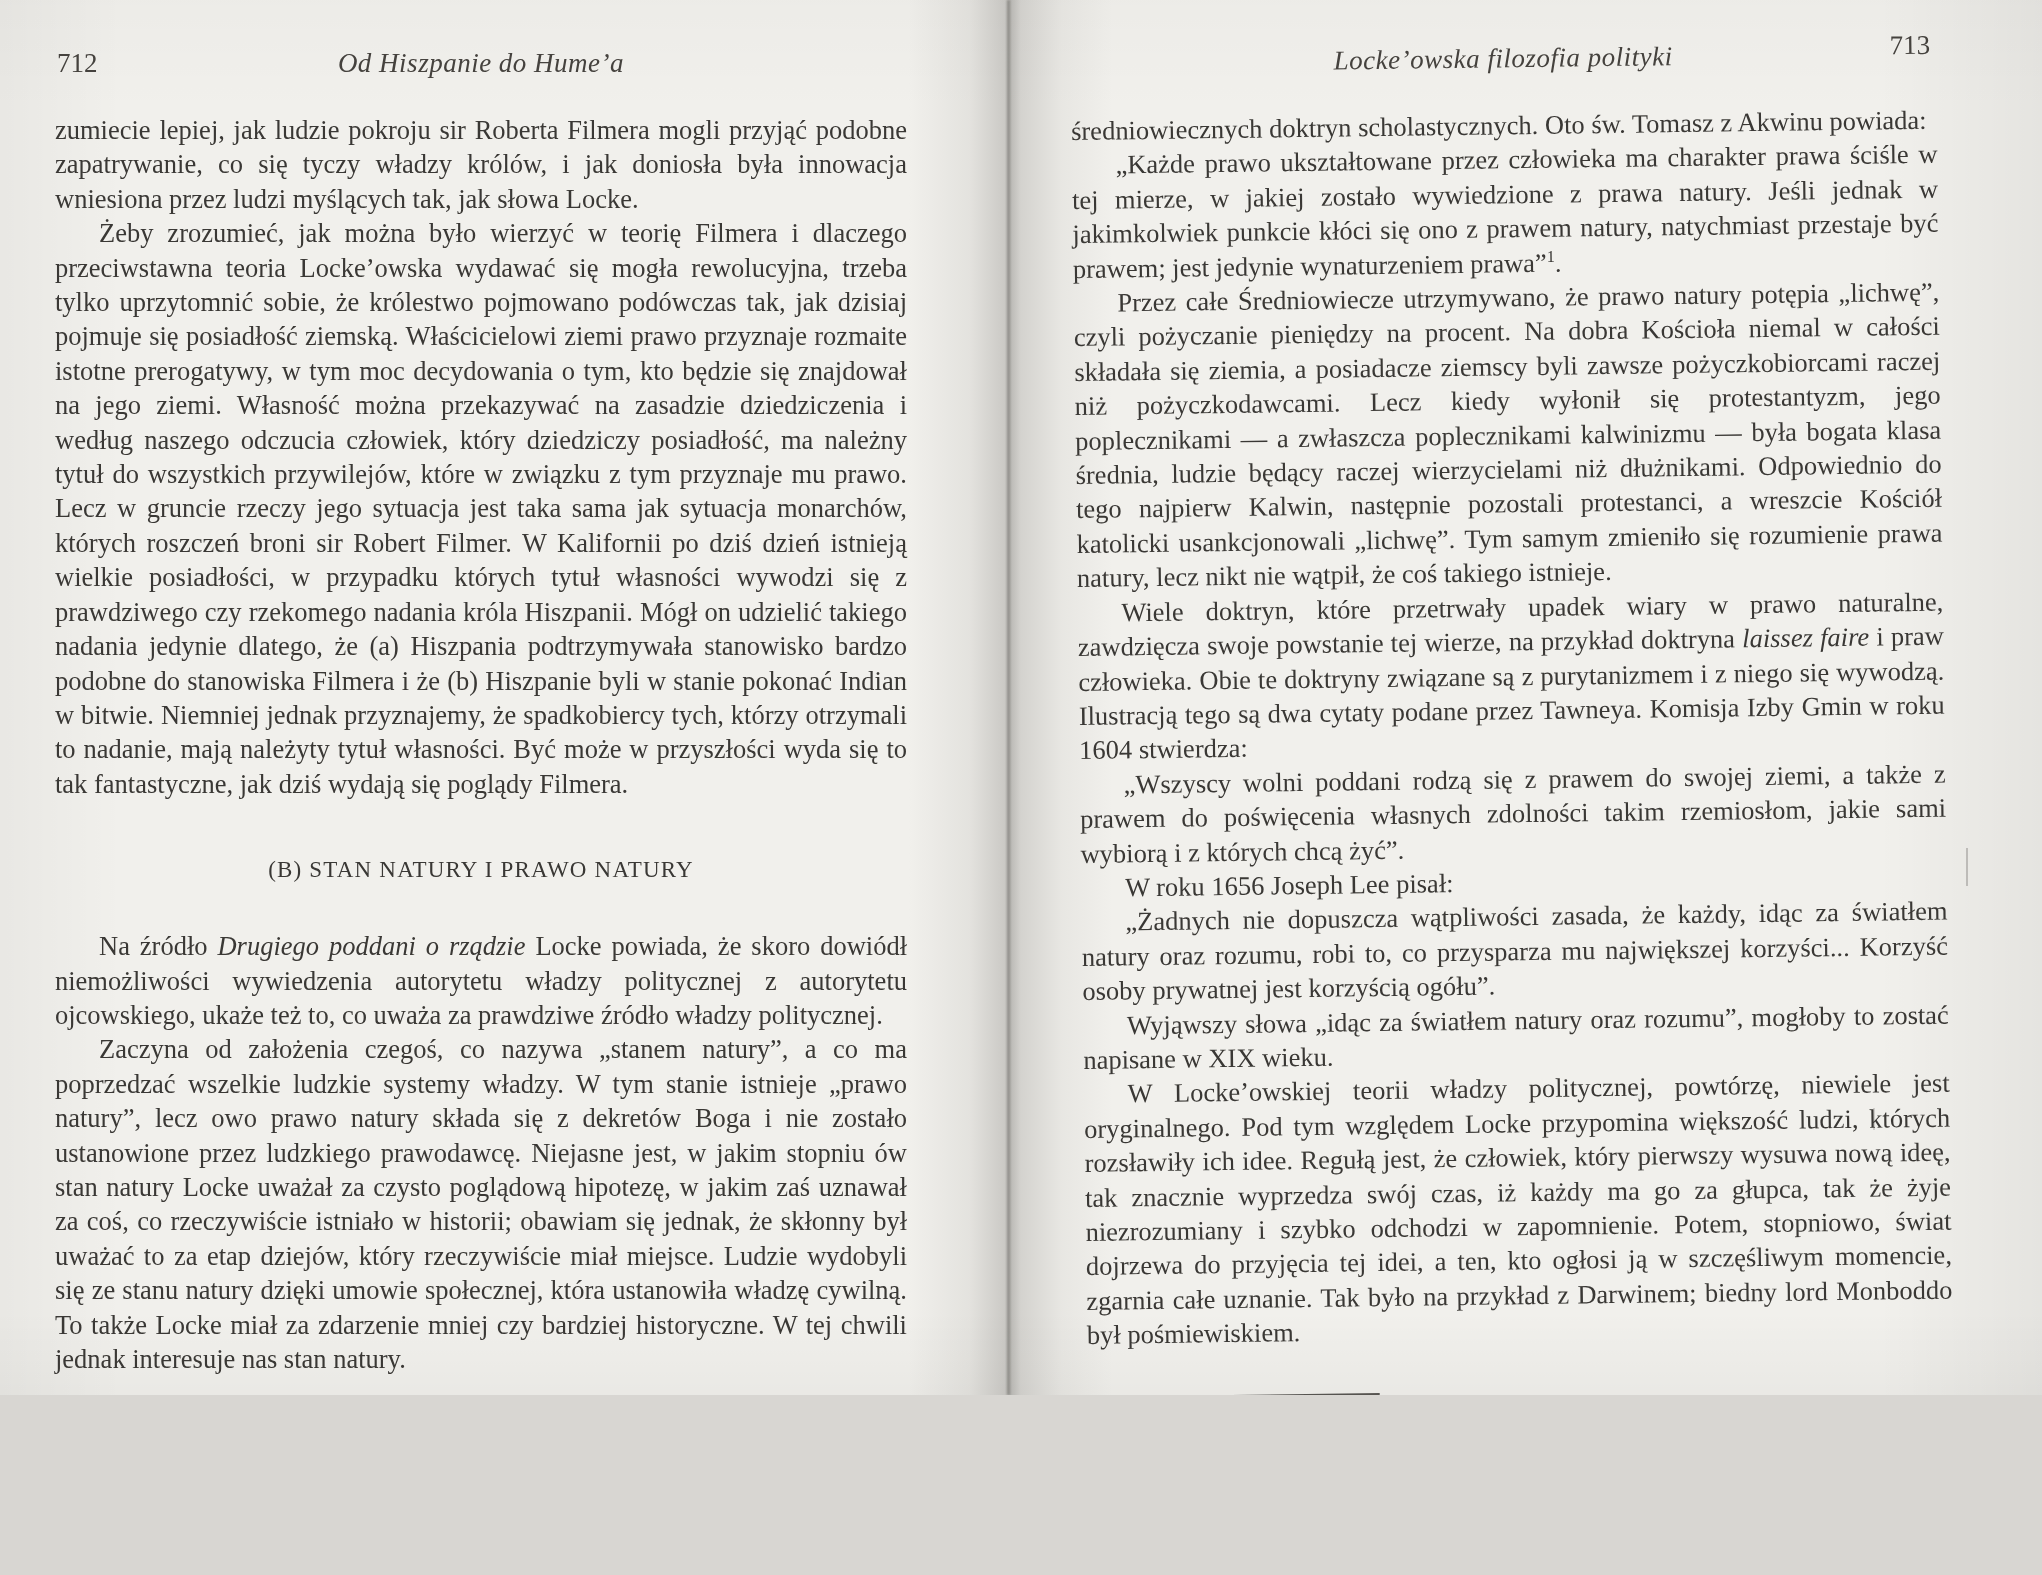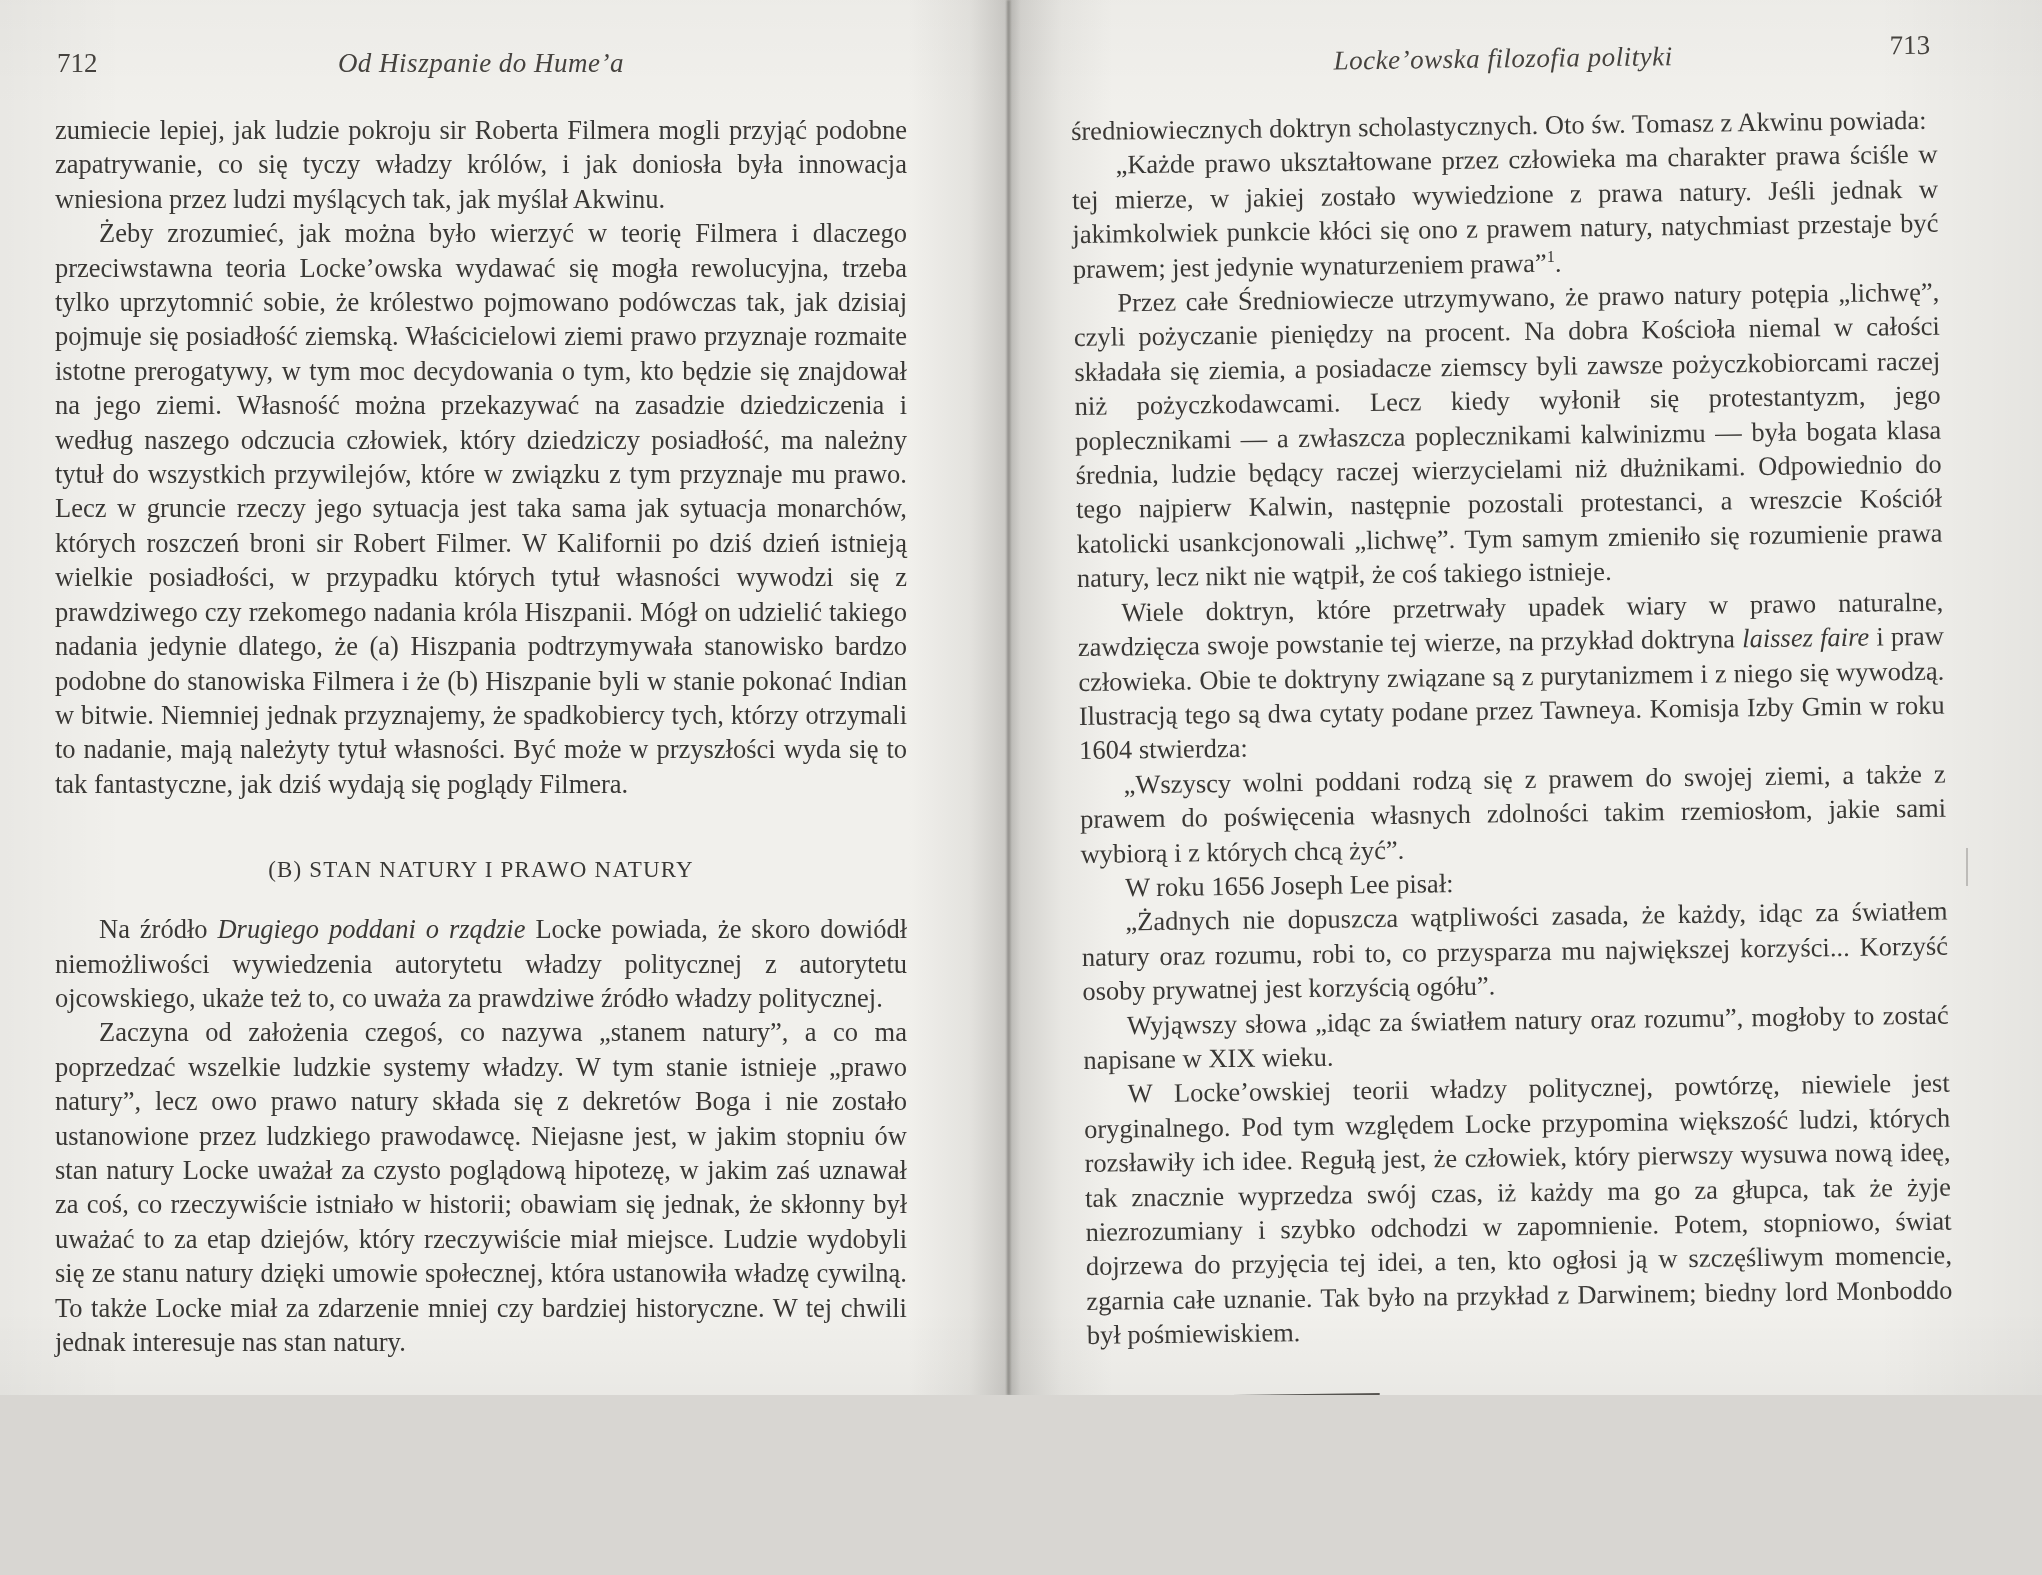--- a/index.html
+++ b/index.html
@@ -57,21 +57,21 @@
   .page-number{position:absolute;top:0;font-size:27px;line-height:36px;font-style:normal;}
   .pn-left{left:2px;}
   .pn-right{right:6px;top:-8px;margin-left:24px;}
   .page-body .para{
     margin:0;
     font-size:26.5px;line-height:34.4px;
     text-align:justify;
   }
   .page-body .para.indent{text-indent:44px;}
   .section-heading{
-    margin:56px 0 29px 0;
+    margin:56px 0 46px 0;
     text-align:center;
     font-weight:normal;
     font-size:23px;letter-spacing:1.2px;
     color:var(--ink);
   }
   sup{font-size:0.62em;vertical-align:super;line-height:0;}
   i{font-style:italic;}
   .footnote{margin-top:44px;}
   .footnote-rule{
     width:290px;height:0;
@@ -95,21 +95,21 @@
 
   <div class="gutter"></div>
   <div class="gutter-line"></div>
 
   <div class="page page-left">
     <div class="page-header">
       <span class="page-number pn-left">712</span>
       <span class="running-head">Od Hiszpanie do Hume’a</span>
     </div>
     <div class="page-body">
-        <p class="para"><span>zumiecie lepiej, jak ludzie pokroju sir Roberta Filmera mogli przyjąć podobne zapatrywanie, co się tyczy władzy królów, i jak doniosła była innowacja wniesiona przez ludzi myślących tak, jak myślał Akwinu.</span></p>
+        <p class="para"><span>zumiecie lepiej, jak ludzie pokroju sir Roberta Filmera mogli przyjąć podobne zapatrywanie, co się tyczy władzy królów, i jak doniosła była innowacja wniesiona przez ludzi myślących tak, jak słowa Locke.</span></p>
         <p class="para indent"><span>Żeby zrozumieć, jak można było wierzyć w teorię Filmera i dlaczego przeciwstawna teoria Locke’owska wydawać się mogła rewolucyjna, trzeba tylko uprzytomnić sobie, że królestwo pojmowano podówczas tak, jak dzisiaj pojmuje się posiadłość ziemską. Właścicielowi ziemi prawo przyznaje rozmaite istotne prerogatywy, w tym moc decydowania o tym, kto będzie się znajdował na jego ziemi. Własność można przekazywać na zasadzie dziedziczenia i według naszego odczucia człowiek, który dziedziczy posiadłość, ma należny tytuł do wszystkich przywilejów, które w związku z tym przyznaje mu prawo. Lecz w gruncie rzeczy jego sytuacja jest taka sama jak sytuacja monarchów, których roszczeń broni sir Robert Filmer. W Kalifornii po dziś dzień istnieją wielkie posiadłości, w przypadku których tytuł własności wywodzi się z prawdziwego czy rzekomego nadania króla Hiszpanii. Mógł on udzielić takiego nadania jedynie dlatego, że (a) Hiszpania podtrzymywała stanowisko bardzo podobne do stanowiska Filmera i że (b) Hiszpanie byli w stanie pokonać Indian w bitwie. Niemniej jednak przyznajemy, że spadkobiercy tych, którzy otrzymali to nadanie, mają należyty tytuł własności. Być może w przyszłości wyda się to tak fantastyczne, jak dziś wydają się poglądy Filmera.</span></p>
         <h2 class="section-heading">(B) STAN NATURY I PRAWO NATURY</h2>
         <p class="para indent"><span>Na źródło </span><i>Drugiego poddani o rządzie</i><span> Locke powiada, że skoro dowiódł niemożliwości wywiedzenia autorytetu władzy politycznej z autorytetu ojcowskiego, ukaże też to, co uważa za prawdziwe źródło władzy politycznej.</span></p>
         <p class="para indent"><span>Zaczyna od założenia czegoś, co nazywa „stanem natury”, a co ma poprzedzać wszelkie ludzkie systemy władzy. W tym stanie istnieje „prawo natury”, lecz owo prawo natury składa się z dekretów Boga i nie zostało ustanowione przez ludzkiego prawodawcę. Niejasne jest, w jakim stopniu ów stan natury Locke uważał za czysto poglądową hipotezę, w jakim zaś uznawał za coś, co rzeczywiście istniało w historii; obawiam się jednak, że skłonny był uważać to za etap dziejów, który rzeczywiście miał miejsce. Ludzie wydobyli się ze stanu natury dzięki umowie społecznej, która ustanowiła władzę cywilną. To także Locke miał za zdarzenie mniej czy bardziej historyczne. W tej chwili jednak interesuje nas stan natury.</span></p>
       </div>
   </div>
 
   <div class="page page-right">
     <div class="page-header">
       <span class="running-head">Locke’owska filozofia polityki</span>

